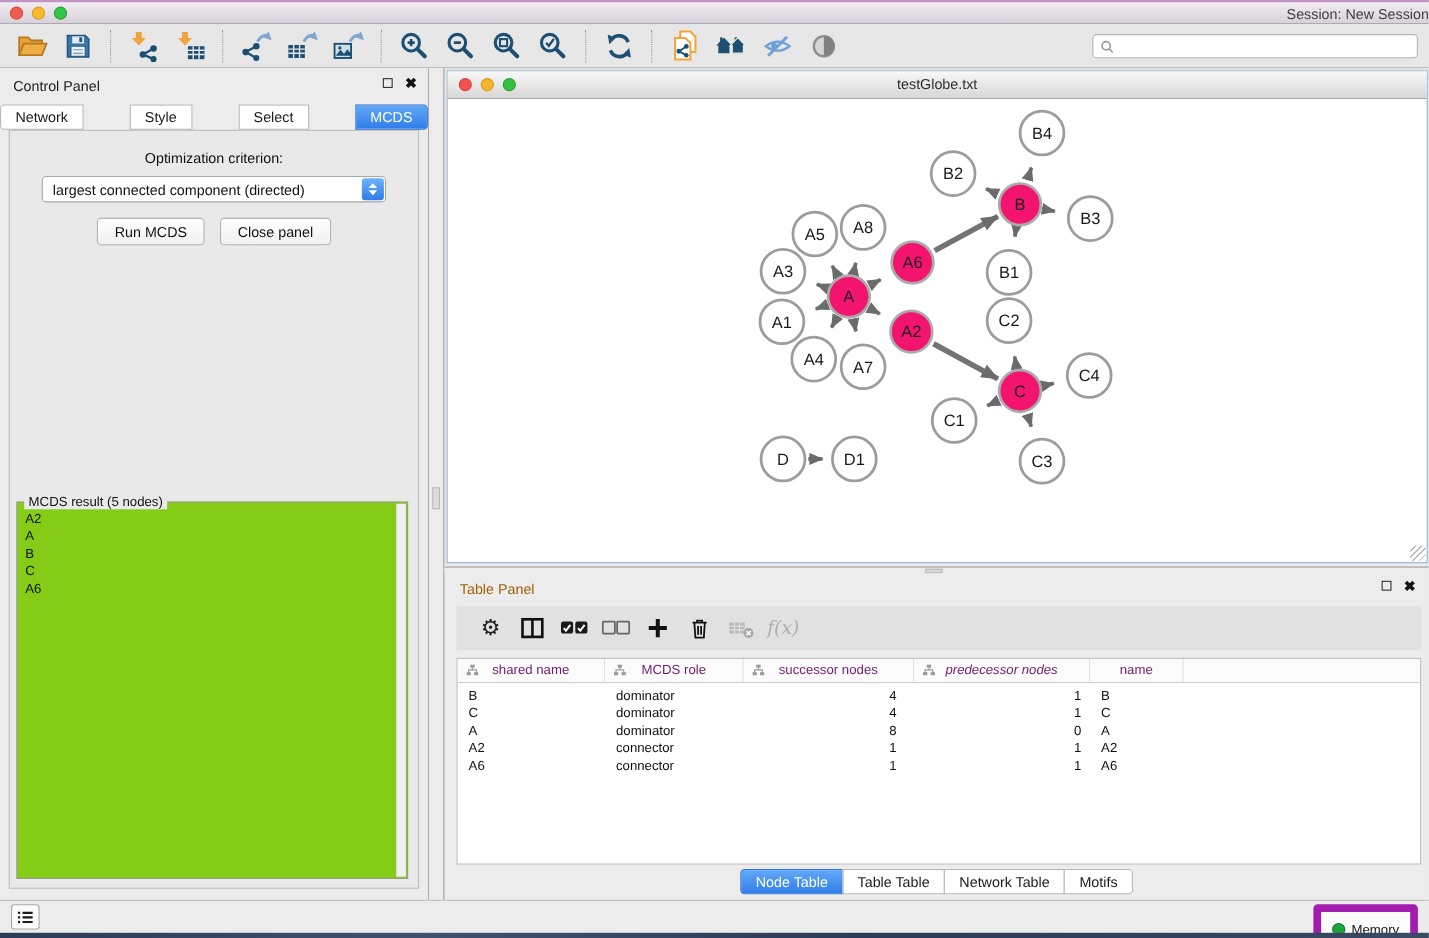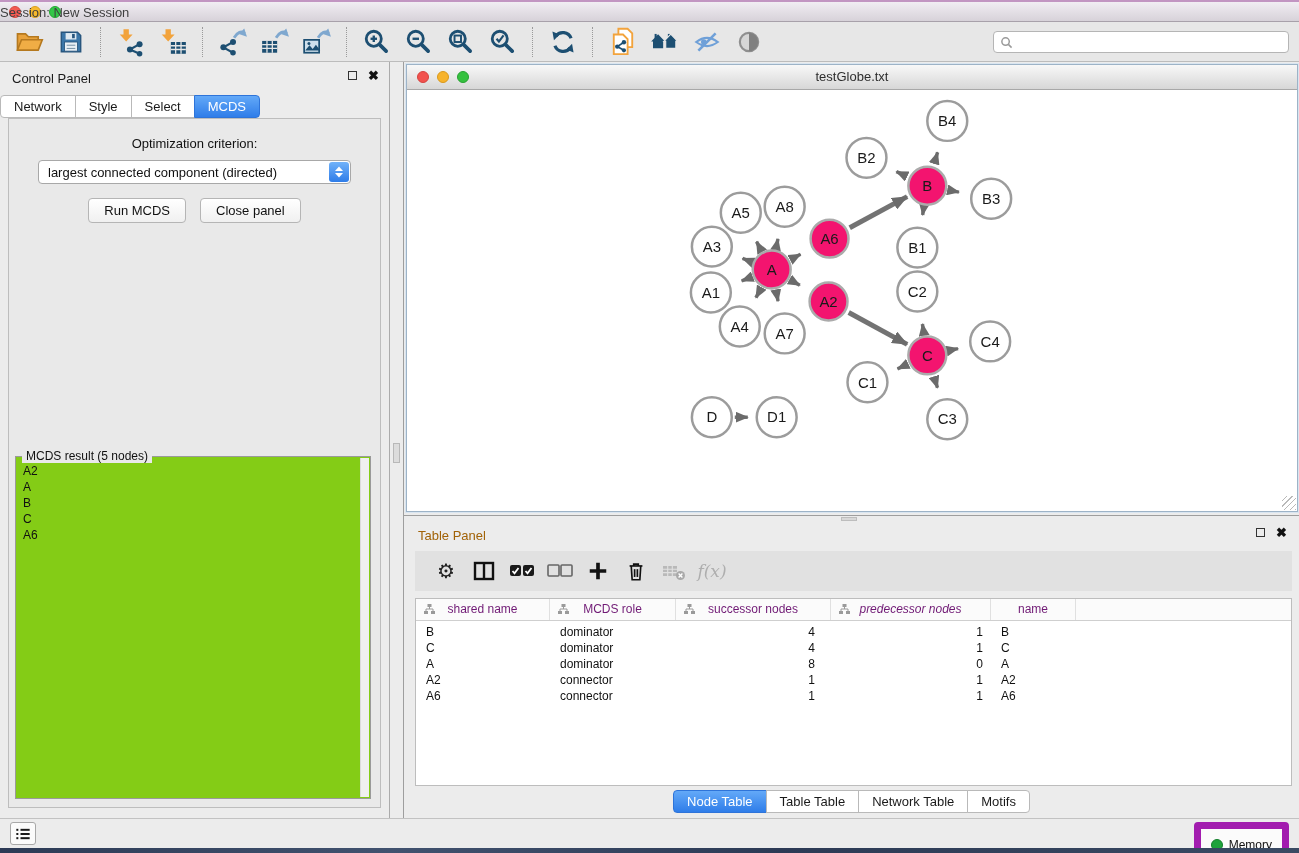--- a/index.html
+++ b/index.html
@@ -6,36 +6,36 @@
   body{width:1299px;height:853px;position:relative;font-family:"Liberation Sans",sans-serif;background:#ececec;overflow:hidden;color:#111}
   svg{display:block}
 
   
   .titlebar{position:absolute;top:0;left:0;right:0;height:22px;background:linear-gradient(#f1edf3,#d7d2d9);border-top:2px solid #c295c2;border-bottom:1px solid #a8a1aa;box-sizing:border-box}
   .tl-group{position:absolute;left:9px;top:4px;display:flex;gap:8px}
   .tl{width:12px;height:12px;border-radius:50%;box-sizing:border-box}
   .tl.red{background:#f35a52;border:1px solid #d84b42}
   .tl.yellow{background:#f7b92e;border:1px solid #d9a01f}
   .tl.green{background:#34c748;border:1px solid #24a832}
-  .titlebar .title{position:absolute;left:0;right:0;top:3px;text-align:left;font-size:13px;color:#3f3f3f}
+  .titlebar .title{position:absolute;left:0;right:0;top:3px;text-align:right;font-size:13px;color:#3f3f3f}
 
   
   .toolbar{position:absolute;top:22px;left:0;right:0;height:40px;background:#e7e7e7;border-bottom:1px solid #bcbcbc;display:flex;align-items:center;padding-left:8px;box-sizing:border-box}
   .tbtn{width:42px;height:36px;display:flex;align-items:center;justify-content:center;flex:none}
   .tsep{width:1px;height:30px;border-left:1px dotted #9a9a9a;margin:0 8px;flex:none}
   .search{position:absolute;right:10px;top:9px;width:296px;height:22px;background:#fff;border:1px solid #b5b5b5;border-radius:4px;display:flex;align-items:center;padding:0 6px;box-sizing:border-box;gap:4px}
   .search input{border:none;outline:none;flex:1;font-size:12px;background:transparent;font-family:"Liberation Sans",sans-serif}
 
   
   .control-panel{position:absolute;left:0;top:62px;width:390px;bottom:35px;background:#ececec;border-right:1px solid #ababab;box-sizing:border-box}
   .panel-title{position:absolute;left:12px;top:9px;font-size:13px;color:#1c1c1c}
   .winbtns{position:absolute;right:10px;top:8px;display:flex;gap:11px;align-items:center}
   .sq{width:9px;height:9px;border:1.5px solid #333;display:inline-block;box-sizing:border-box}
   .closex{font-size:13px;font-weight:bold;color:#111;line-height:11px}
-  .cp-tabs{position:absolute;top:33px;left:0;right:0;display:flex;justify-content:flex-start;z-index:2}
+  .cp-tabs{position:absolute;top:33px;left:0;right:0;display:flex;justify-content:space-between;z-index:2}
   .seg-tab{font-size:13px;padding:3px 13px;background:#fff;border:1px solid #b9b9b9;margin-left:-1px;color:#1a1a1a;cursor:default}
   .seg-tab:first-child{border-radius:4px 0 0 4px;margin-left:0}
   .seg-tab:last-child{border-radius:0 4px 4px 0}
   .seg-tab.active{background:linear-gradient(#63a9f8,#2f7de9);border-color:#2e74d9;color:#fff}
   .cp-body{position:absolute;left:8px;right:8px;top:56px;bottom:10px;background:#e9e9e9;border:1px solid #bdbdbd;box-sizing:border-box}
   .crit-label{margin-top:17px;text-align:center;font-size:13px;color:#111}
   .selectbox{position:relative;margin:9px auto 14px;width:313px;height:24px;background:#fff;border:1px solid #a8a8a8;border-radius:4px;box-sizing:border-box}
   .selectbox .val{position:absolute;left:9px;top:4px;font-size:13px;color:#111;white-space:nowrap}
   .stepper{position:absolute;right:1px;top:1px;bottom:1px;width:20px;border-radius:3px;background:linear-gradient(#71b2f9,#2e7ce8);display:flex;align-items:center;justify-content:center}
   .btn-row{display:flex;justify-content:center;gap:14px;margin-top:13px}

